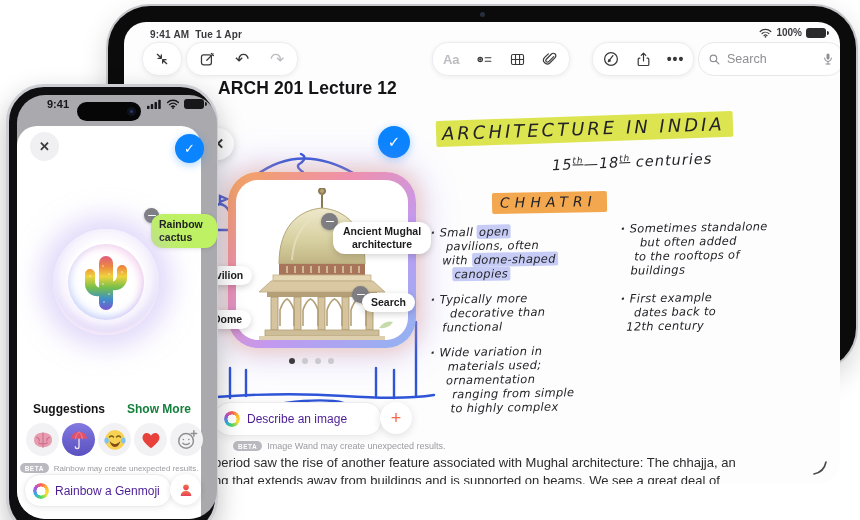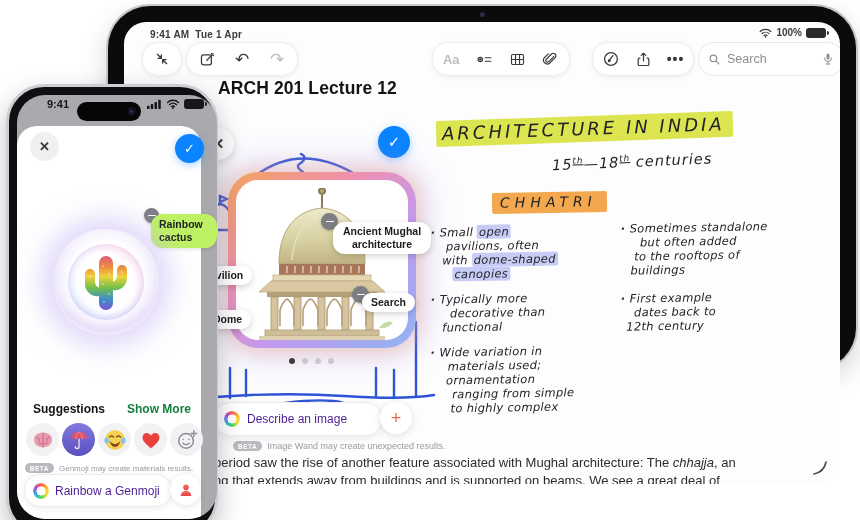--- a/index.html
+++ b/index.html
@@ -40,21 +40,21 @@
   .hw-sub{font-size:14.5px;letter-spacing:1px;transform:rotate(-2.5deg);white-space:nowrap;}
   .hw-sub sup{font-size:60%;text-decoration:underline;}
   .hw-section{font-size:14px;letter-spacing:5px;transform:rotate(-1deg);}
   .hw-section .hl{background:#f3a84f;padding:2px 10px 3px 8px;border-radius:2px;}
   .hw-col{font-size:11.5px;line-height:14px;letter-spacing:.3px;}
   .hw-bullet{position:relative;margin-bottom:11px;transform:rotate(-1deg);}
   .hw-bullet .bdot{position:absolute;left:-9px;top:0;font-weight:700;}
   .hl-peri{background:#c6ccf5;border-radius:2px;padding:0 2px;}
 
   .body-text{font-size:13px;color:#2c2c2e;line-height:18px;white-space:nowrap;}
-  .body-text .it{font-style:italic;}
+  .body-text .it{}
 
   
   .round-btn{border-radius:50%;background:#fff;box-shadow:0 2px 8px rgba(0,0,0,.16);
              display:flex;align-items:center;justify-content:center;}
   .x-glyph{font-size:15px;color:#3a3a3c;font-weight:600;}
   .check-btn{border-radius:50%;background:#0a84ff;display:flex;align-items:center;justify-content:center;
              box-shadow:0 2px 8px rgba(10,132,255,.35);color:#fff;font-size:15px;font-weight:700;
              font-family:"DejaVu Sans",sans-serif;}
   .style-pill{position:absolute;width:98px;height:33px;background:#fff;border-radius:17px;
              box-shadow:0 3px 10px rgba(0,0,0,.14);display:flex;align-items:center;padding:0 8px;gap:6px;}
@@ -467,21 +467,21 @@
             <circle cx="11" cy="13" r="8"></circle>
             <circle cx="8" cy="11.5" r="0.9" fill="#8e8e93" stroke="none"></circle>
             <circle cx="14" cy="11.5" r="0.9" fill="#8e8e93" stroke="none"></circle>
             <path d="M7.5 15.5 q3.5 3 7 0"></path>
             <path d="M19.5 2 V8 M16.5 5 H22.5"></path>
           </svg>
       </div>
 
       <div class="beta-row" style="left:0;top:337px;width:100%;justify-content:center;">
         <span class="beta-badge">BETA</span>
-        <span class="beta-text" style="font-size:8px;">Genmoji may create materials results.</span>
+        <span class="beta-text" style="font-size:8px;">Rainbow may create unexpected results.</span>
       </div>
 
       <div class="iph-input" style="left:7px;top:348px;width:130px;">
         <span class="ring" style="width:16px;height:16px;flex:none;"></span>
         <span class="input-ph">Rainbow a Genmoji</span>
       </div>
       <div class="person-btn" style="left:153px;top:348px;width:31px;height:31px;">
         <svg width="16" height="16" viewBox="0 0 24 24">
             <defs>
               <linearGradient id="pg" x1="0" y1="0" x2="0" y2="1">

